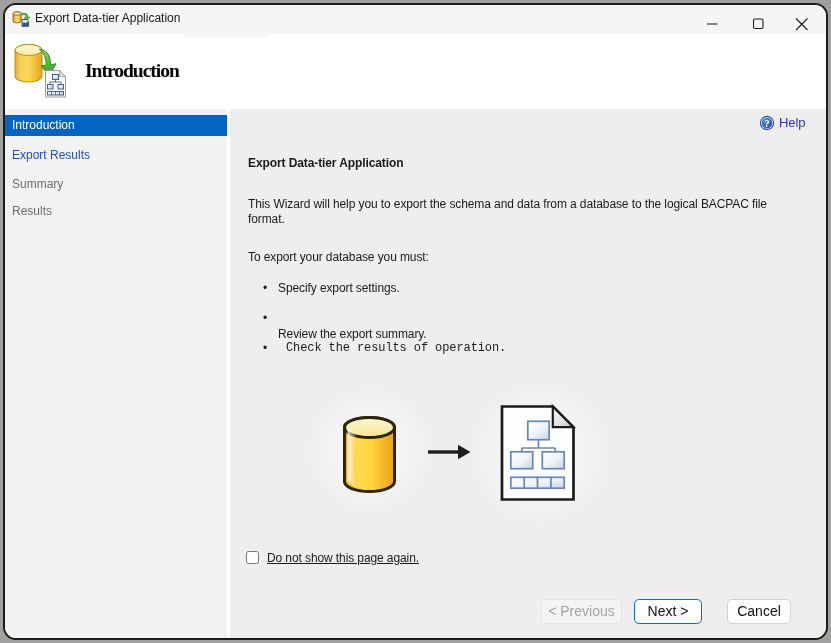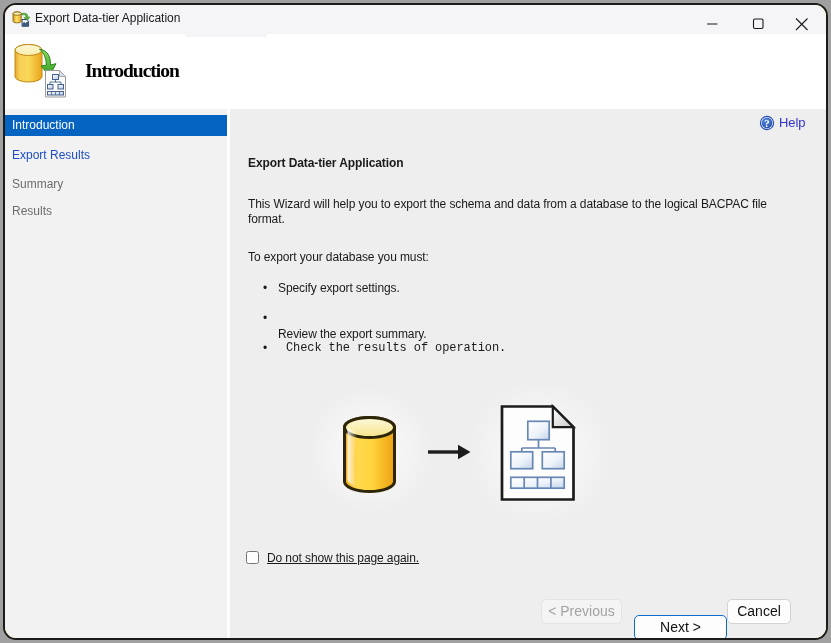--- a/index.html
+++ b/index.html
@@ -170,15 +170,15 @@
     <rect x="13.8" y="50.3" width="21.9" height="16.9" fill="url(#bluebox)" stroke="#6887b3" stroke-width="1.7"></rect>
     <rect x="45.3" y="50.3" width="21.9" height="16.9" fill="url(#bluebox)" stroke="#6887b3" stroke-width="1.7"></rect>
     <rect x="13.8" y="75.8" width="53.4" height="10.9" fill="url(#bluebox)" stroke="#6887b3" stroke-width="1.7"></rect>
     <path d="M27.2,75.8 v10.9 M40.5,75.8 v10.9 M53.9,75.8 v10.9" stroke="#6887b3" stroke-width="1.7"></path>
   </svg>
 
   <div style="position:absolute;left:241px;top:546px;width:11px;height:11px;background:#fdfdfd;border:1px solid #767676;border-radius:2.5px;"></div>
   <div class="t" style="left:262px;top:546px;text-decoration:underline;">Do not show this page again.</div>
 
   <div class="btn" style="left:536px;top:594px;width:81px;background:#f4f4f4;border:1px solid #e4e4e4;color:#a3a3a3;">&lt; Previous</div>
-  <div class="btn" style="left:629px;top:610px;width:93px;background:#fdfdfd;border:1.5px solid #0b6cce;color:#111;">Next &gt;</div>
+  <div class="btn" style="left:629px;top:594px;width:68px;background:#fdfdfd;border:1.5px solid #0b6cce;color:#111;">Next &gt;</div>
   <div class="btn" style="left:722px;top:594px;width:64px;background:#fdfdfd;border:1px solid #d2d2d2;color:#111;">Cancel</div>
 </div>
 
 </body></html>

